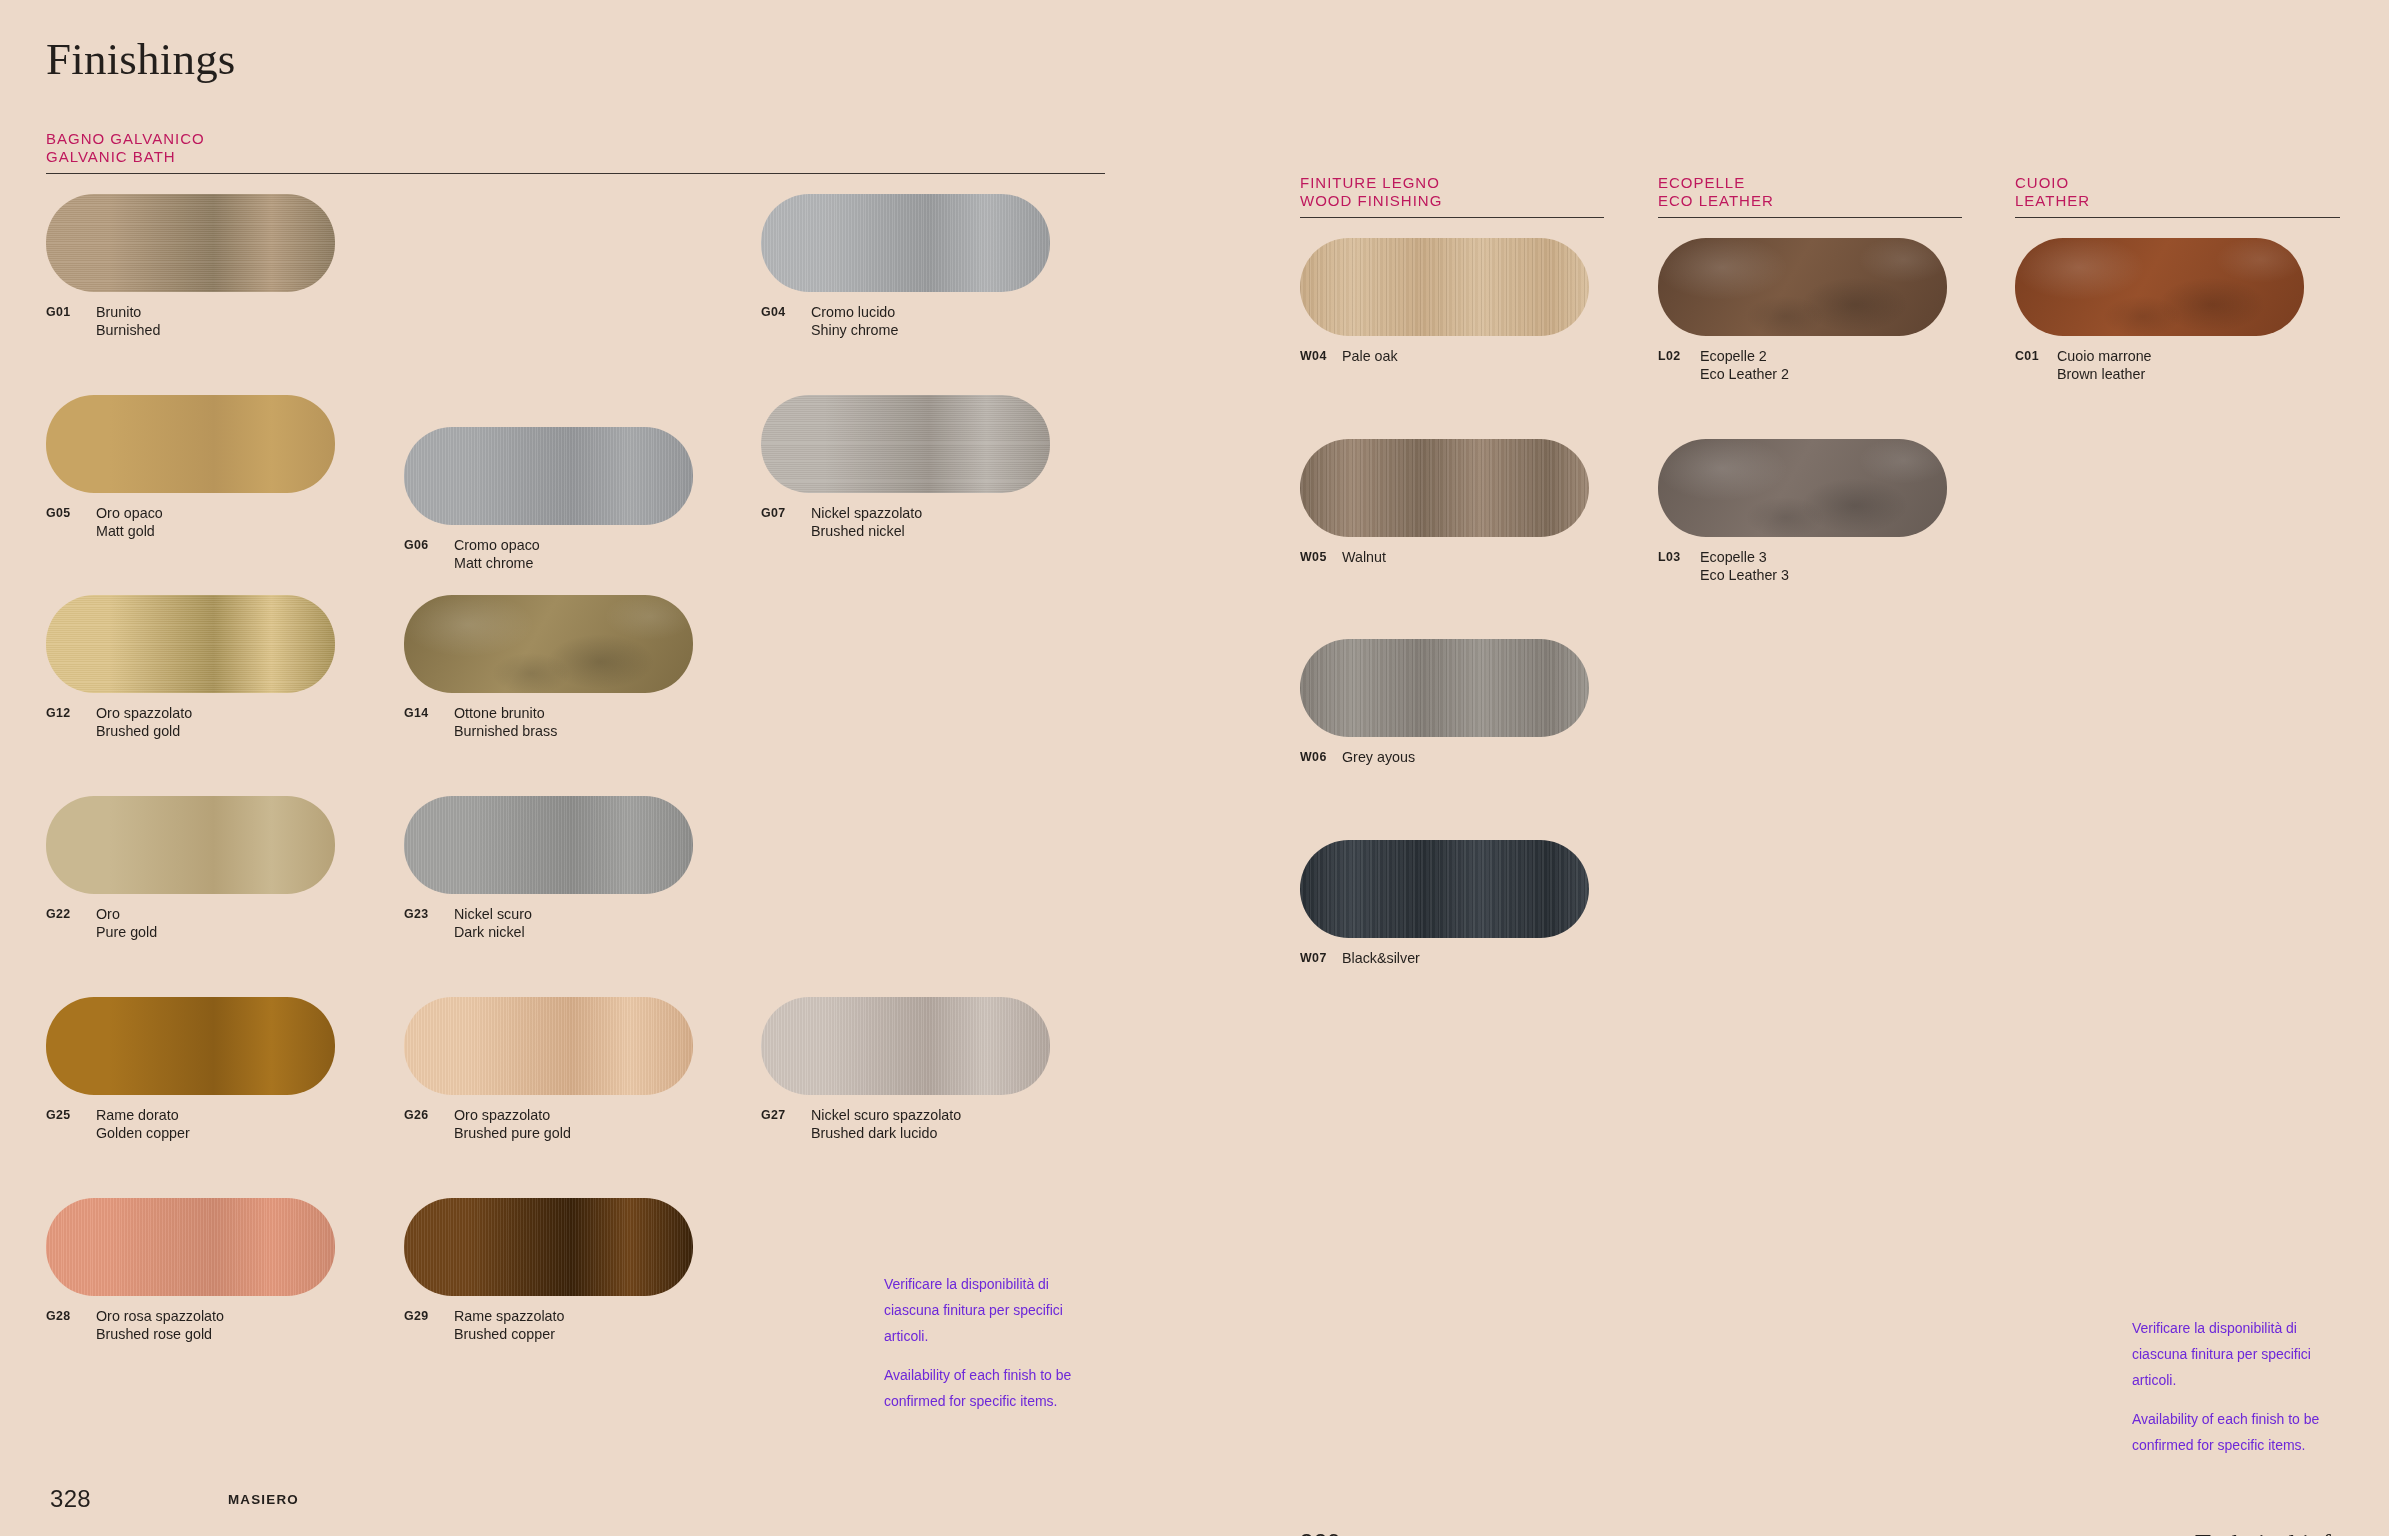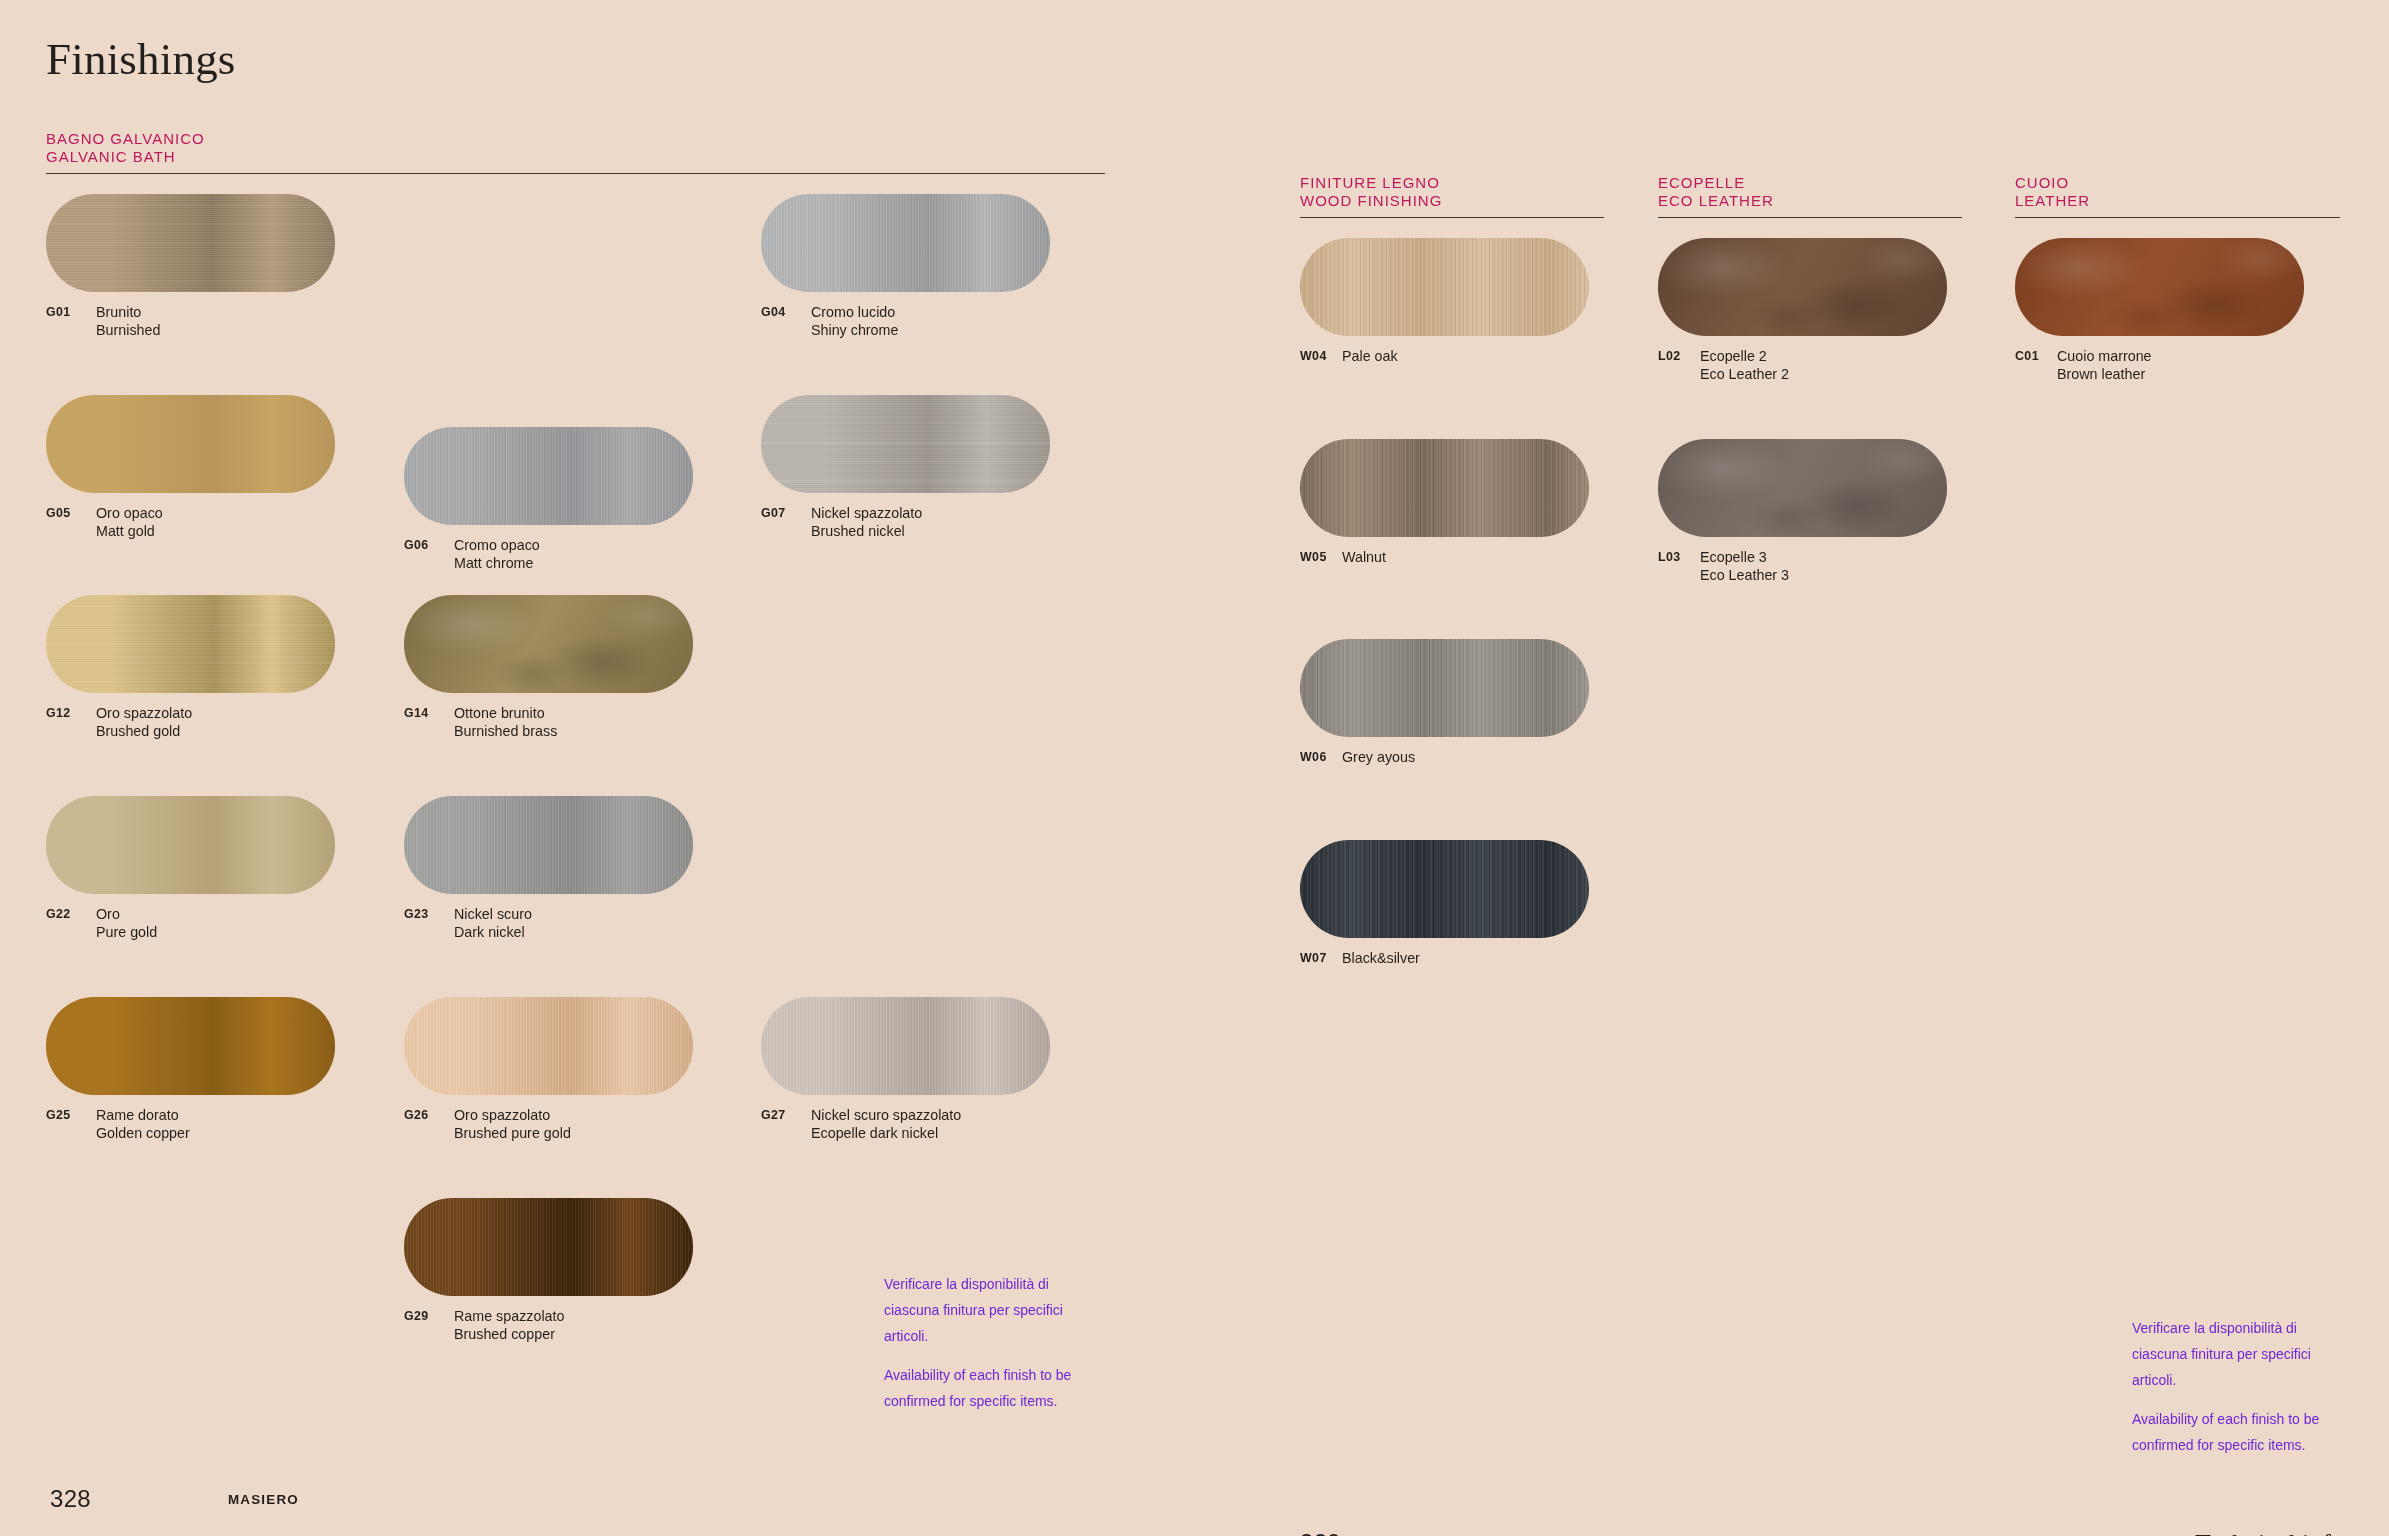--- a/index.html
+++ b/index.html
@@ -266,21 +266,33 @@
           </div>
         </div>
         <div class="cell" style="left: 715px; top: 803px;">
           <div class="swatch">
             <div class="tex vbrush" style="background: linear-gradient(to right, rgb(207, 197, 189) 0%, rgb(207, 197, 189) 22%, rgb(179, 167, 159) 58%, rgb(207, 197, 189) 78%, rgb(179, 167, 159) 100%);"></div>
           </div>
           <div class="label">
             <div class="code">G27</div>
             <div class="names">
               <span class="it">Nickel scuro spazzolato</span>
-              <span class="en">Ecopelle dark nickel</span>
+              <span class="en">Brushed dark lucido</span>
+            </div>
+          </div>
+        </div>
+        <div class="cell" style="left: 0px; top: 1004px;">
+          <div class="swatch">
+            <div class="tex vbrush" style="background: linear-gradient(to right, rgb(229, 154, 126) 0%, rgb(229, 154, 126) 22%, rgb(208, 138, 112) 58%, rgb(229, 154, 126) 78%, rgb(208, 138, 112) 100%);"></div>
+          </div>
+          <div class="label">
+            <div class="code">G28</div>
+            <div class="names">
+              <span class="it">Oro rosa spazzolato</span>
+              <span class="en">Brushed rose gold</span>
             </div>
           </div>
         </div>
         <div class="cell" style="left: 358px; top: 1004px;">
           <div class="swatch">
             <div class="tex vbrush" style="background: linear-gradient(to right, rgb(112, 69, 26) 0%, rgb(112, 69, 26) 22%, rgb(58, 34, 9) 58%, rgb(112, 69, 26) 78%, rgb(58, 34, 9) 100%);"></div>
           </div>
           <div class="label">
             <div class="code">G29</div>
             <div class="names">

